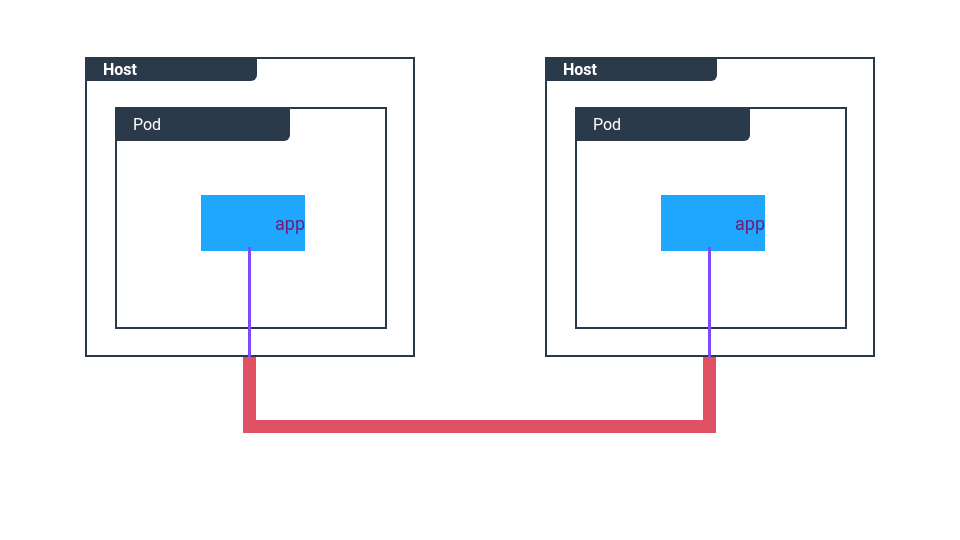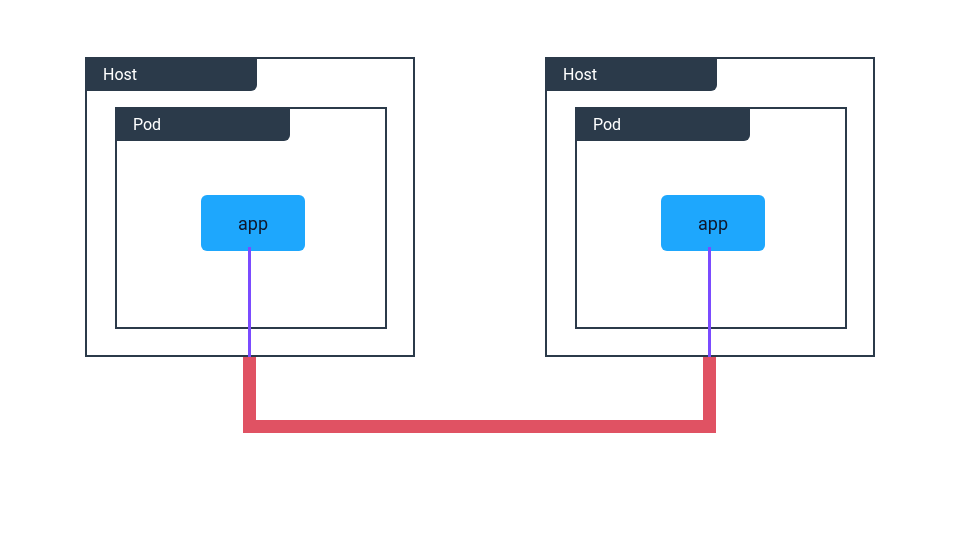--- a/index.html
+++ b/index.html
@@ -16,24 +16,24 @@
       border: 2px solid #2b3a4a;
       background: #ffffff;
     }
     .host-label {
       position: absolute;
       top: -2px;
       left: -2px;
       background: #2b3a4a;
       color: #ffffff;
       font-size: 16px;
-      font-weight: 400;
+      font-weight: 700;
       padding: 8px 18px;
       width: 172px;
-      height: 34px;
+      height: 24px;
       display: flex;
       align-items: center;
       border-radius: 0 0 6px 0;
     }
     .pod {
       position: absolute;
       border: 2px solid #2b3a4a;
       background: #ffffff;
     }
     .pod-label {
@@ -47,27 +47,27 @@
       padding: 8px 18px;
       width: 175px;
       height: 34px;
       display: flex;
       align-items: center;
       border-radius: 0 0 6px 0;
     }
     .app {
       position: absolute;
       background: #1ea7fd;
-      color: #0f172a;
+      color: #701a75;
       font-size: 18px;
       font-weight: 400;
       display: flex;
       align-items: center;
-      justify-content: center;
-      border-radius: 6px;
+      justify-content: flex-end;
+      border-radius: 0;
     }
     .connector-purple {
       position: absolute;
       background: #7b4bff;
     }
     .connector-red-v {
       position: absolute;
       background: #e05263;
     }
     .connector-red-h {

